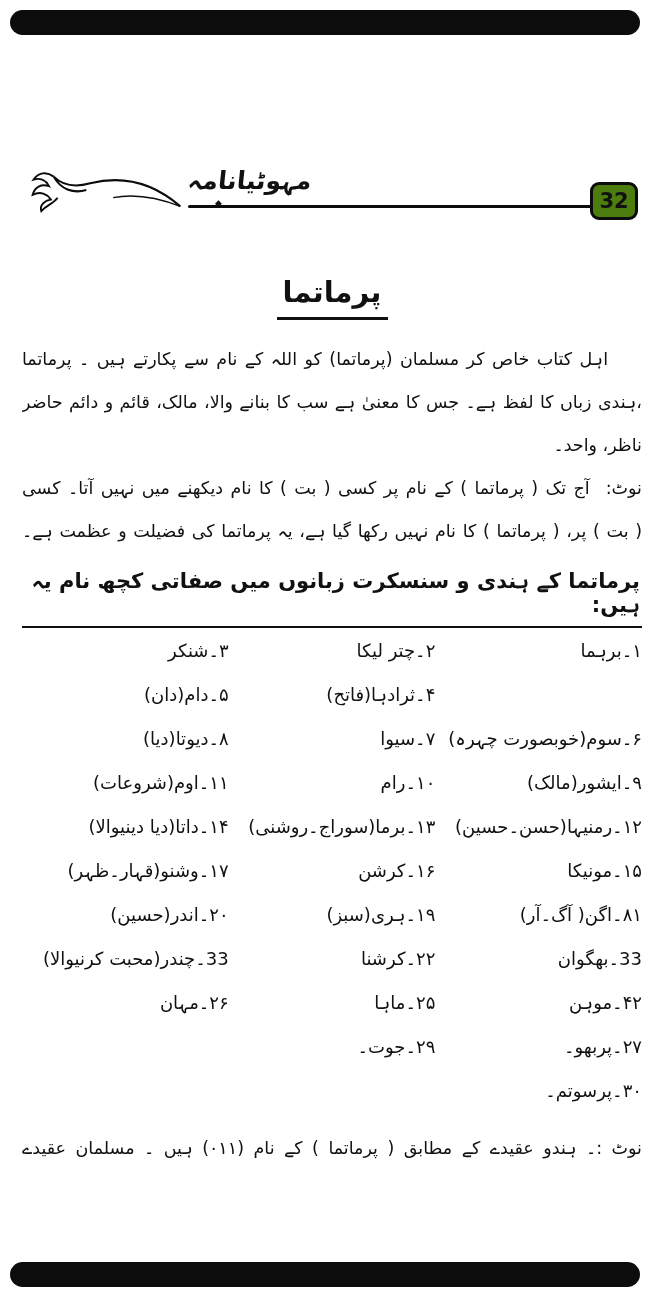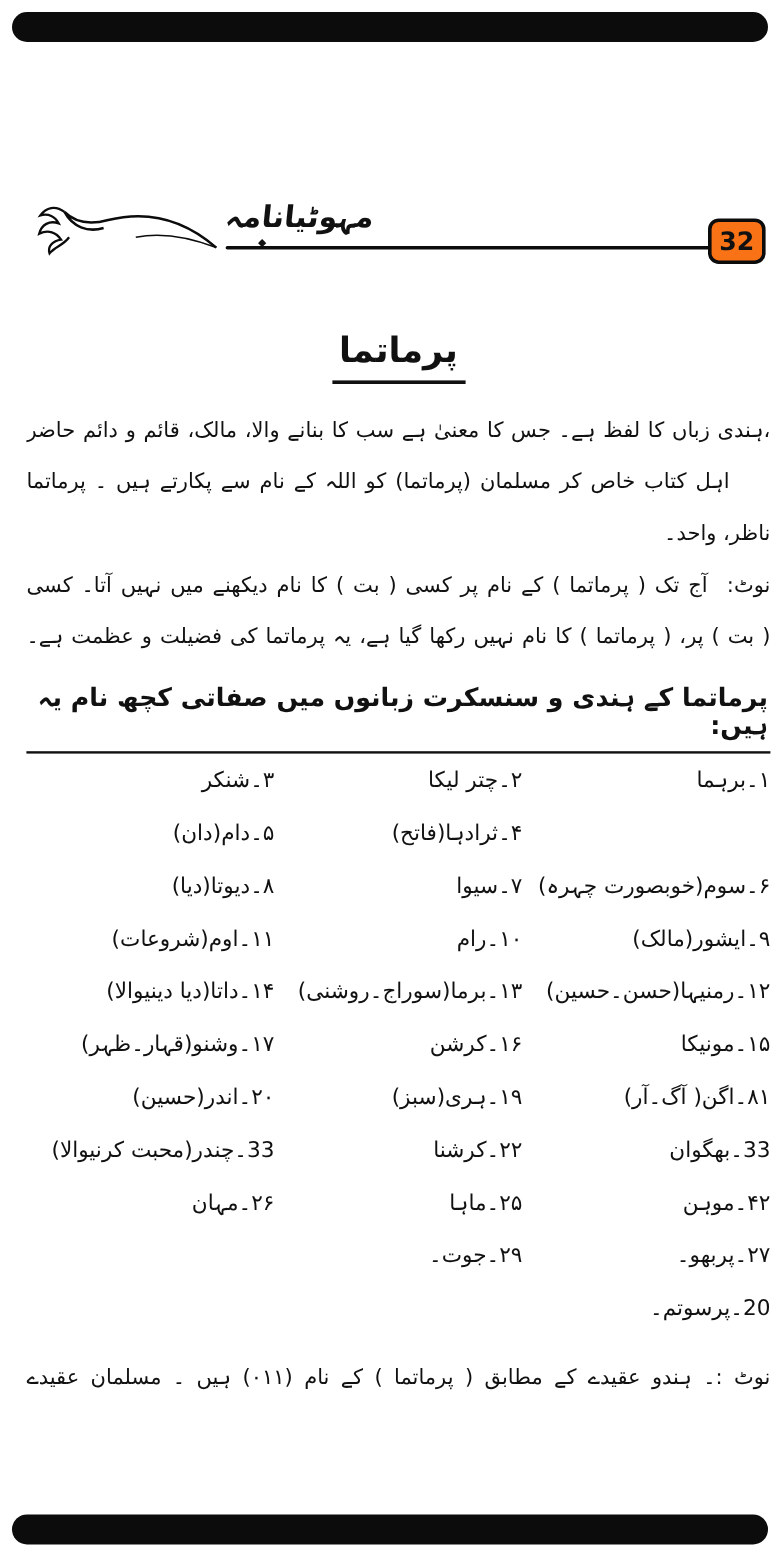--- a/index.html
+++ b/index.html
@@ -16,21 +16,21 @@
   .running-header{position:absolute;top:160px;left:0;right:0;height:60px;direction:ltr;}
   .flourish{position:absolute;left:28px;top:8px;}
   .book-title{
     position:absolute;left:188px;top:6px;font-size:25px;font-weight:bold;
     direction:rtl;letter-spacing:-1px;transform:skewX(-6deg);
   }
   .book-title-mark{position:absolute;left:215px;top:38px;font-size:9px;}
   .header-rule{position:absolute;left:188px;top:45px;width:414px;height:3px;background:#0c0c0c;border-radius:2px;}
   .page-number-badge{
     position:absolute;right:12px;top:22px;width:42px;height:32px;
-    border:3px solid #0c0c0c;border-radius:9px;background:#f97316;
+    border:3px solid #0c0c0c;border-radius:9px;background:#4d7c0f;
     font-size:21px;font-weight:bold;text-align:center;line-height:32px;direction:ltr;
   }
 
   
   .content{position:absolute;top:272px;right:8px;left:22px;direction:rtl;}
   .page-title{text-align:center;margin:0 0 18px 0;}
   .page-title span{
     display:inline-block;font-size:29px;font-weight:bold;
     border-bottom:3px solid #111;padding:0 6px 8px 6px;
   }
@@ -73,22 +73,22 @@
   <span class="page-number-badge">32</span>
 </div>
 
 <div class="content">
 
   <h1 class="page-title">
     <span>پرماتما</span>
   </h1>
 
   <div>
+    <div class="line start-indent">اہل کتاب خاص کر مسلمان (پرماتما) کو اللہ کے نام سے پکارتے ہیں ۔ پرماتما</div>
     <div class="line">،ہندی زباں کا لفظ ہے۔ جس کا معنیٰ ہے سب کا بنانے والا، مالک، قائم و دائم حاضر</div>
-    <div class="line start-indent">اہل کتاب خاص کر مسلمان (پرماتما) کو اللہ کے نام سے پکارتے ہیں ۔ پرماتما</div>
     <div class="line rtl-start">ناظر، واحد۔</div>
   </div>
 
   <div>
     <div class="line">
       <span class="note-label">نوٹ:</span><span>آج تک ( پرماتما ) کے نام پر کسی ( بت ) کا نام دیکھنے میں نہیں آتا۔ کسی</span>
     </div>
     <div class="line">( بت ) پر، ( پرماتما ) کا نام نہیں رکھا گیا ہے، یہ پرماتما کی فضیلت و عظمت ہے۔</div>
   </div>
 
@@ -140,21 +140,21 @@
     <div class="names-row">
       <div class="name-item">۴۲۔موہن</div>
       <div class="name-item">۲۵۔ماہا</div>
       <div class="name-item">۲۶۔مہان</div>
     </div>
     <div class="names-row">
       <div class="name-item">۲۷۔پربھو۔</div>
       <div class="name-item">۲۹۔جوت۔</div>
     </div>
     <div class="names-row">
-      <div class="name-item">20۔پرسوتم۔</div>
+      <div class="name-item">۳۰۔پرسوتم۔</div>
       <div class="name-item"></div>
       <div class="name-item"></div>
     </div>
   </div>
 
   <div class="footer-note">
     <div class="line">
       <span>نوٹ :۔</span>
       <span>ہندو عقیدے کے مطابق ( پرماتما ) کے نام (۰۱۱) ہیں ۔ مسلمان عقیدے</span>
     </div>

